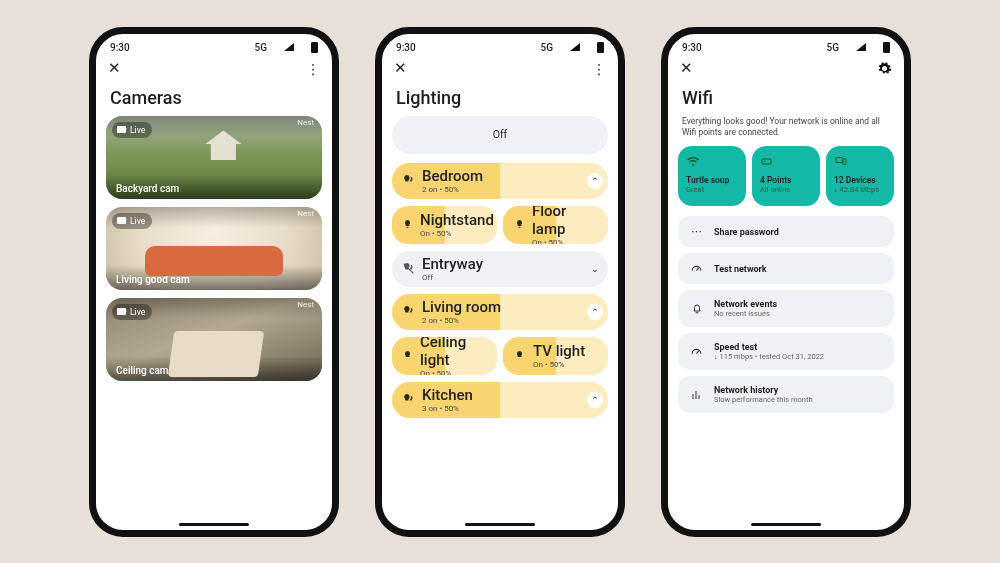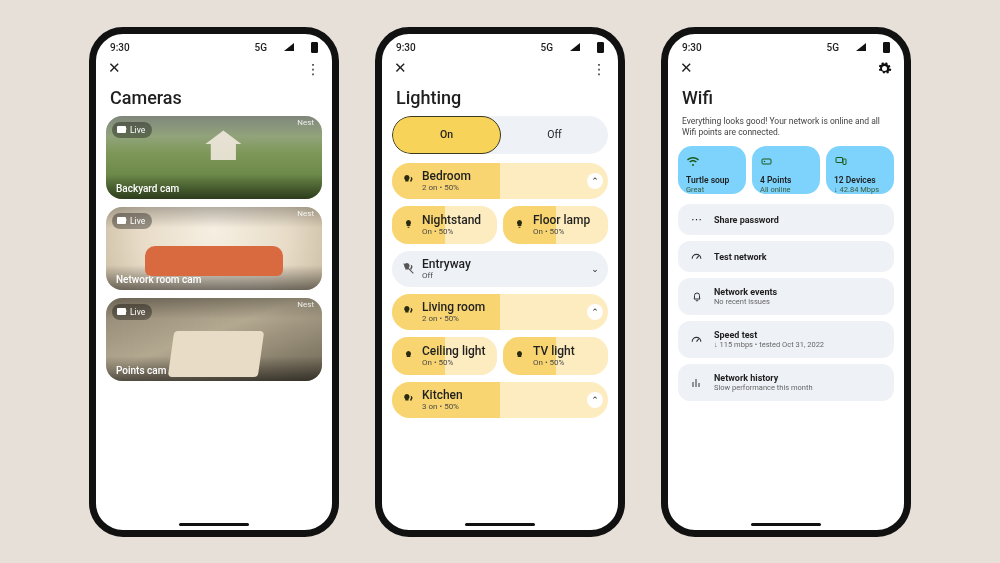--- a/index.html
+++ b/index.html
@@ -60,33 +60,33 @@
   .cam-label { position:absolute; bottom:5px; left:10px; color:#fff; font-size:10px; font-weight:500; }
 
   
   .seg { display:flex; background:#eef1f6; border-radius:22px; overflow:hidden; height:38px; margin-bottom:2px;}
   .seg div { flex:1; display:flex; align-items:center; justify-content:center; font-size:10.5px; cursor:pointer;}
   .seg .active { background:#f7d35a; border:1px solid #3a3a20; border-radius:22px; font-weight:500;}
   .room { position:relative; height:36px; border-radius:18px; overflow:hidden; background:#fdecc0;
     display:flex; align-items:center; padding:0 10px; gap:7px; cursor:pointer;}
   .room .fill { position:absolute; inset:0; background:#f8d571; width:50%; z-index:0;}
   .room .txt { position:relative; z-index:1; display:flex; flex-direction:column;}
-  .room .name { font-size:12px; font-weight:500;}
+  .room .name { font-size:15px; font-weight:500;}
   .room .sub { font-size:8px; color:#4a4a4a;}
   .room .icn { position:relative; z-index:1; width:13px; height:13px; display:flex; align-items:center; justify-content:center;}
   .room .chev { position:absolute; right:5px; top:50%; transform:translateY(-50%);
     width:16px; height:16px; background:#fff; border-radius:50%; display:flex; align-items:center; justify-content:center; font-size:9px; z-index:1;}
   .room.off { background:#eef1f6; }
   .sub-row { display:flex; gap:6px; }
   .sub-row .room { flex:1; height:38px; border-radius:16px; }
 
   
   .wifi-sub { font-size:8.5px; color:#444; padding:0 14px 8px; line-height:1.35;}
   .wifi-cards { display:flex; gap:6px; padding:0 0 4px;}
-  .wifi-card { flex:1; background:#7dd3fc; border-radius:14px; padding:9px 8px 0; cursor:pointer;}
+  .wifi-card { flex:1; background:#14b8a6; border-radius:14px; padding:9px 8px 12px; cursor:pointer;}
   .wifi-card .ic { height:13px; font-size:11px;}
   .wifi-card .t { font-size:8.5px; font-weight:600; margin-top:7px;}
   .wifi-card .s { font-size:7.5px; color:#3a5a3a;}
   .wrow { background:#eef1f6; border-radius:12px; padding:9px 11px; display:flex; align-items:center; gap:10px; cursor:pointer;}
   .wrow .ic { width:15px; font-size:11px; display:flex; justify-content:center;}
   .wrow .tx .t { font-size:9px; font-weight:700;}
   .wrow .tx .s { font-size:7.5px; color:#666;}
   svg { display:block; }
 </style>
 </head>
@@ -118,31 +118,31 @@
       <div class="cam-label">Backyard cam</div>
     </div>
     <div class="cam-card cam2">
       <div class="cam-bg"></div>
         <div class="cam-overlay"></div>
       <div class="live-pill">
           <span class="cam-icon"></span>
           <span>Live</span>
         </div>
       <div class="cam-brand">Nest</div>
-      <div class="cam-label">Network room cam</div>
+      <div class="cam-label">Living good cam</div>
     </div>
     <div class="cam-card cam3">
       <div class="cam-bg"></div>
         <div class="cam-overlay"></div>
       <div class="live-pill">
           <span class="cam-icon"></span>
           <span>Live</span>
         </div>
       <div class="cam-brand">Nest</div>
-      <div class="cam-label">Points cam</div>
+      <div class="cam-label">Ceiling cam</div>
     </div>
   </div>
   <div class="homebar"></div>
 </div>
 
 <div class="phone">
   <div class="statusbar">
     <span>9:30</span>
     <span class="right">
         <span>5G</span>
@@ -150,21 +150,20 @@
         <span class="batt"></span>
       </span>
   </div>
   <div class="appbar">
     <span class="x-icon">✕</span>
     <span class="dots-icon">⋮</span>
   </div>
   <h1 class="title">Lighting</h1>
   <div class="content" style="gap:7px;">
     <div class="seg">
-      <div class="active">On</div>
       <div>Off</div>
     </div>
 
     <div class="room">
       <div class="fill"></div>
       <span class="icn">
           <svg viewBox="0 0 24 24" width="13" height="13">
             <path fill="#2a2a10" d="M9 2a5 5 0 00-3 9v3h6v-3a5 5 0 00-3-9zm7 3a4 4 0 012 7v2h-3v-2a6 6 0 001-7z"></path>
           </svg>
         </span>

